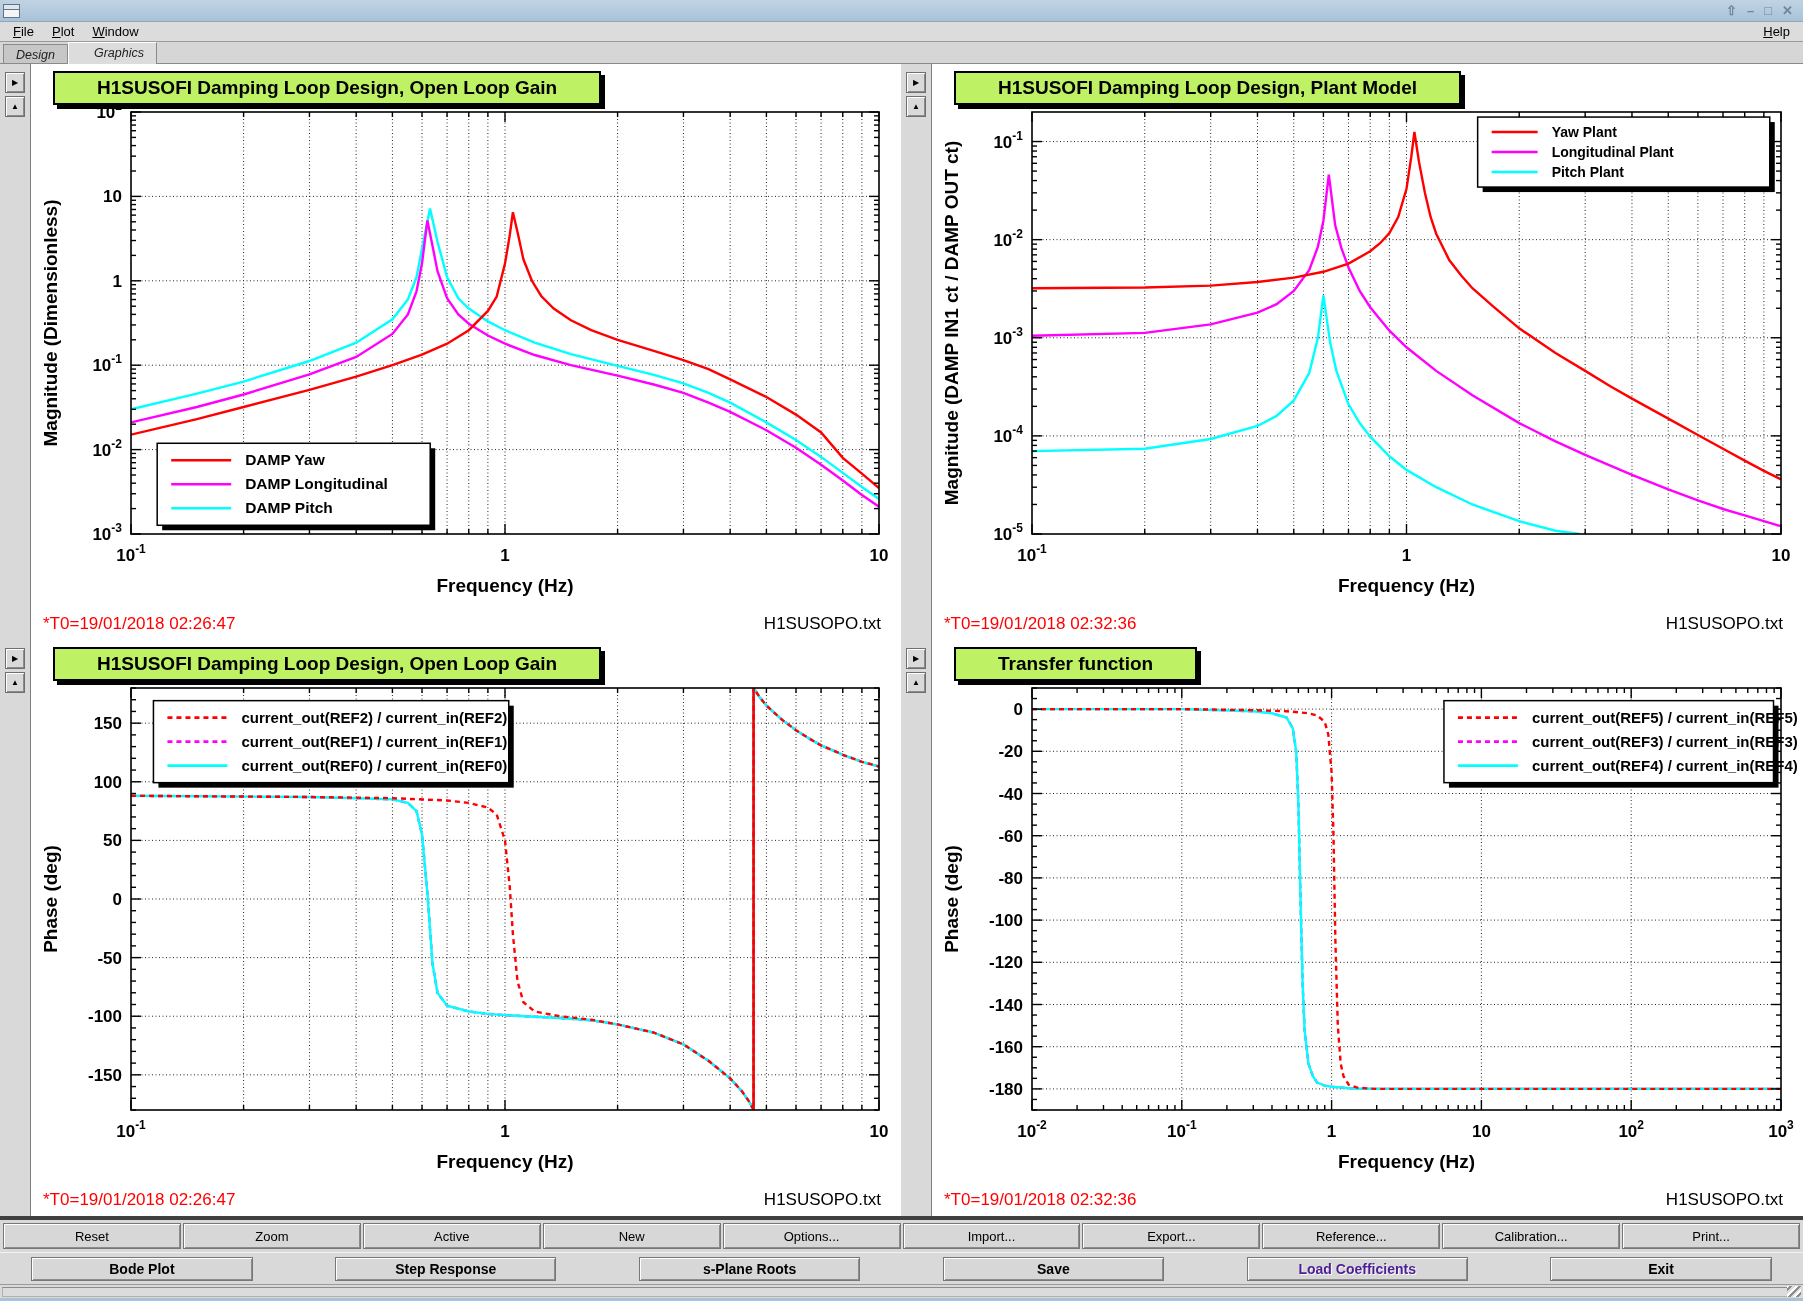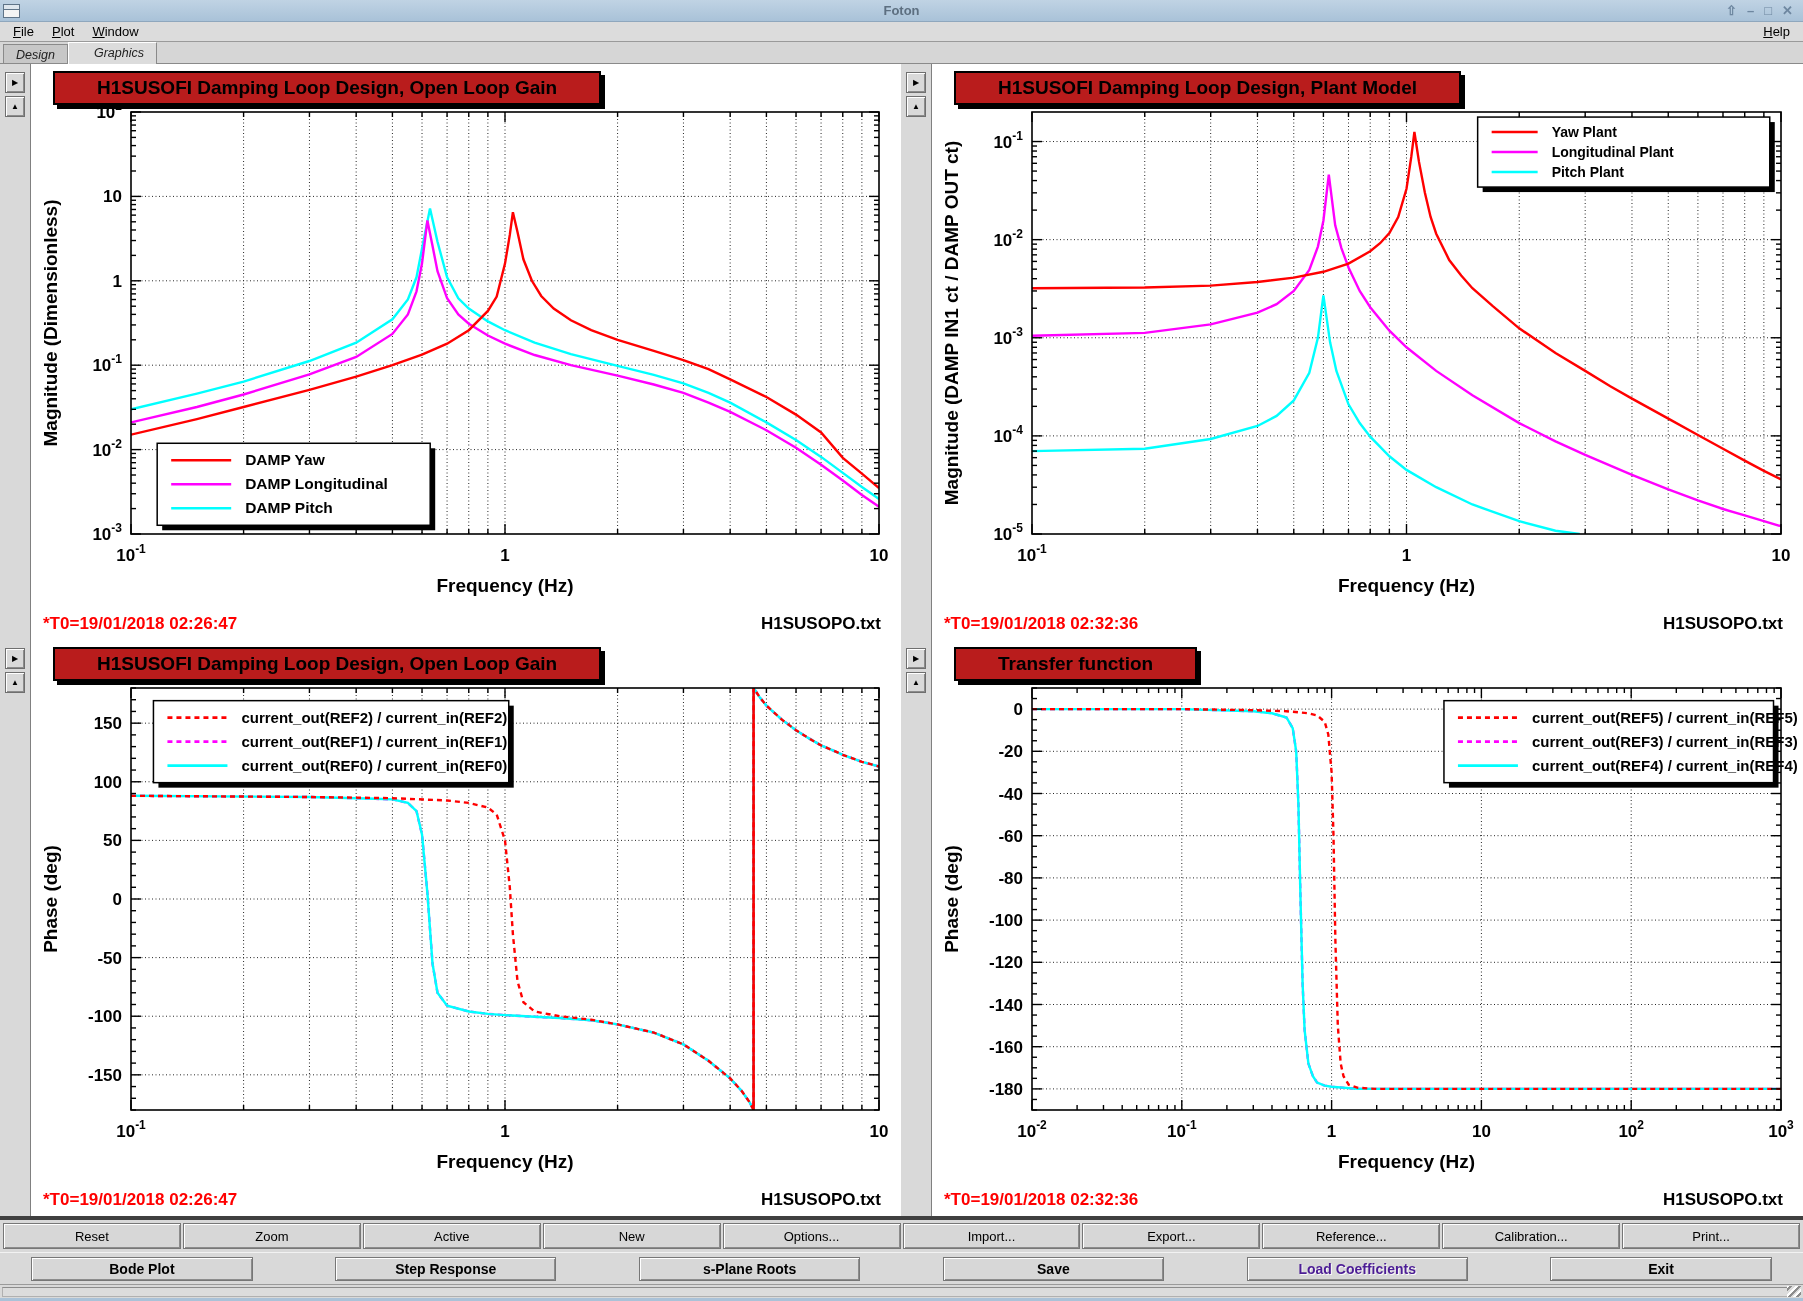--- a/index.html
+++ b/index.html
@@ -29,27 +29,27 @@
   
   .plots { display:flex; flex-wrap:wrap; width:1803px; height:1152px; background:#d9d9d9; }
   .quad { width:901px; height:576px; display:flex; }
   .quad.r { width:902px; }
   .arrows { width:30px; padding-top:8px; display:flex; flex-direction:column; align-items:center; gap:3px; }
   .sq-btn { width:20px; height:21px; background:#d9d9d9; border:1px solid #6f6f6f;
             box-shadow:inset 1px 1px 0 #ffffff, inset -1px -1px 0 #8c8c8c;
             font-size:8px; color:#000; display:flex; align-items:center; justify-content:center; }
   .panel { flex:1; background:#ffffff; border-left:1px solid #808080; position:relative; }
   .ptitle-row { height:44px; padding:7px 0 0 22px; }
-  .ptitle { display:inline-block; background:#b91c1c; border:2px solid #000;
+  .ptitle { display:inline-block; background:#bef264; border:2px solid #000;
             box-shadow:4px 4px 0 #000; font-weight:bold; font-size:19px; padding:4px 42px;
             white-space:nowrap; }
   svg.plot { display:block; }
   svg text { font-family:"Liberation Sans", sans-serif; font-weight:bold; fill:#000; }
   .pfooter { height:30px; display:flex; align-items:flex-end; padding:0 20px 6px 12px;
-             justify-content:space-between; font-weight:bold; font-size:17px; }
+             justify-content:space-between; font-weight:normal; font-size:17px; }
   .pfooter .t0 { color:#ff0000; }
   .pfooter .fname { color:#000; }
   
   .toolbar1 { height:36px; background:#d9d9d9; display:flex; padding:3px 2px;
               border-top:4px solid #404040; }
   .tb1-btn { flex:1; margin:0 1px; background:#d7d7d7; border:1px solid #777;
              box-shadow:inset 1px 1px 0 #fff, inset -1px -1px 0 #8c8c8c;
              font-size:13px; display:flex; align-items:center; justify-content:center; color:#000; }
   .toolbar2 { height:32px; background:#d9d9d9; display:flex; padding:3px 0;
               border-top:1px solid #f2f2f2;gap:20px; }
@@ -64,21 +64,20 @@
   .grip { position:absolute; right:2px; bottom:4px; width:14px; height:11px;
           background:repeating-linear-gradient(135deg,#fdfdfd 0 2px,#8c8c8c 2px 4px,#dcdcdc 4px 6px); }
   .frame-bottom { position:absolute; left:0; right:0; bottom:0; height:3px; background:#aac2d8; }
   u { text-decoration:underline; }
 </style>
 </head>
 <body>
 
 <div class="titlebar">
   <div class="win-icon"></div>
-  <div class="win-title">Foton</div>
   <div class="win-controls">
     <span>⇧</span>
     <span>–</span>
     <span>□</span>
     <span>✕</span>
   </div>
 </div>
 
 <div class="menubar" id="menubar">
     <div class="menu-item"><u>F</u>ile</div>

